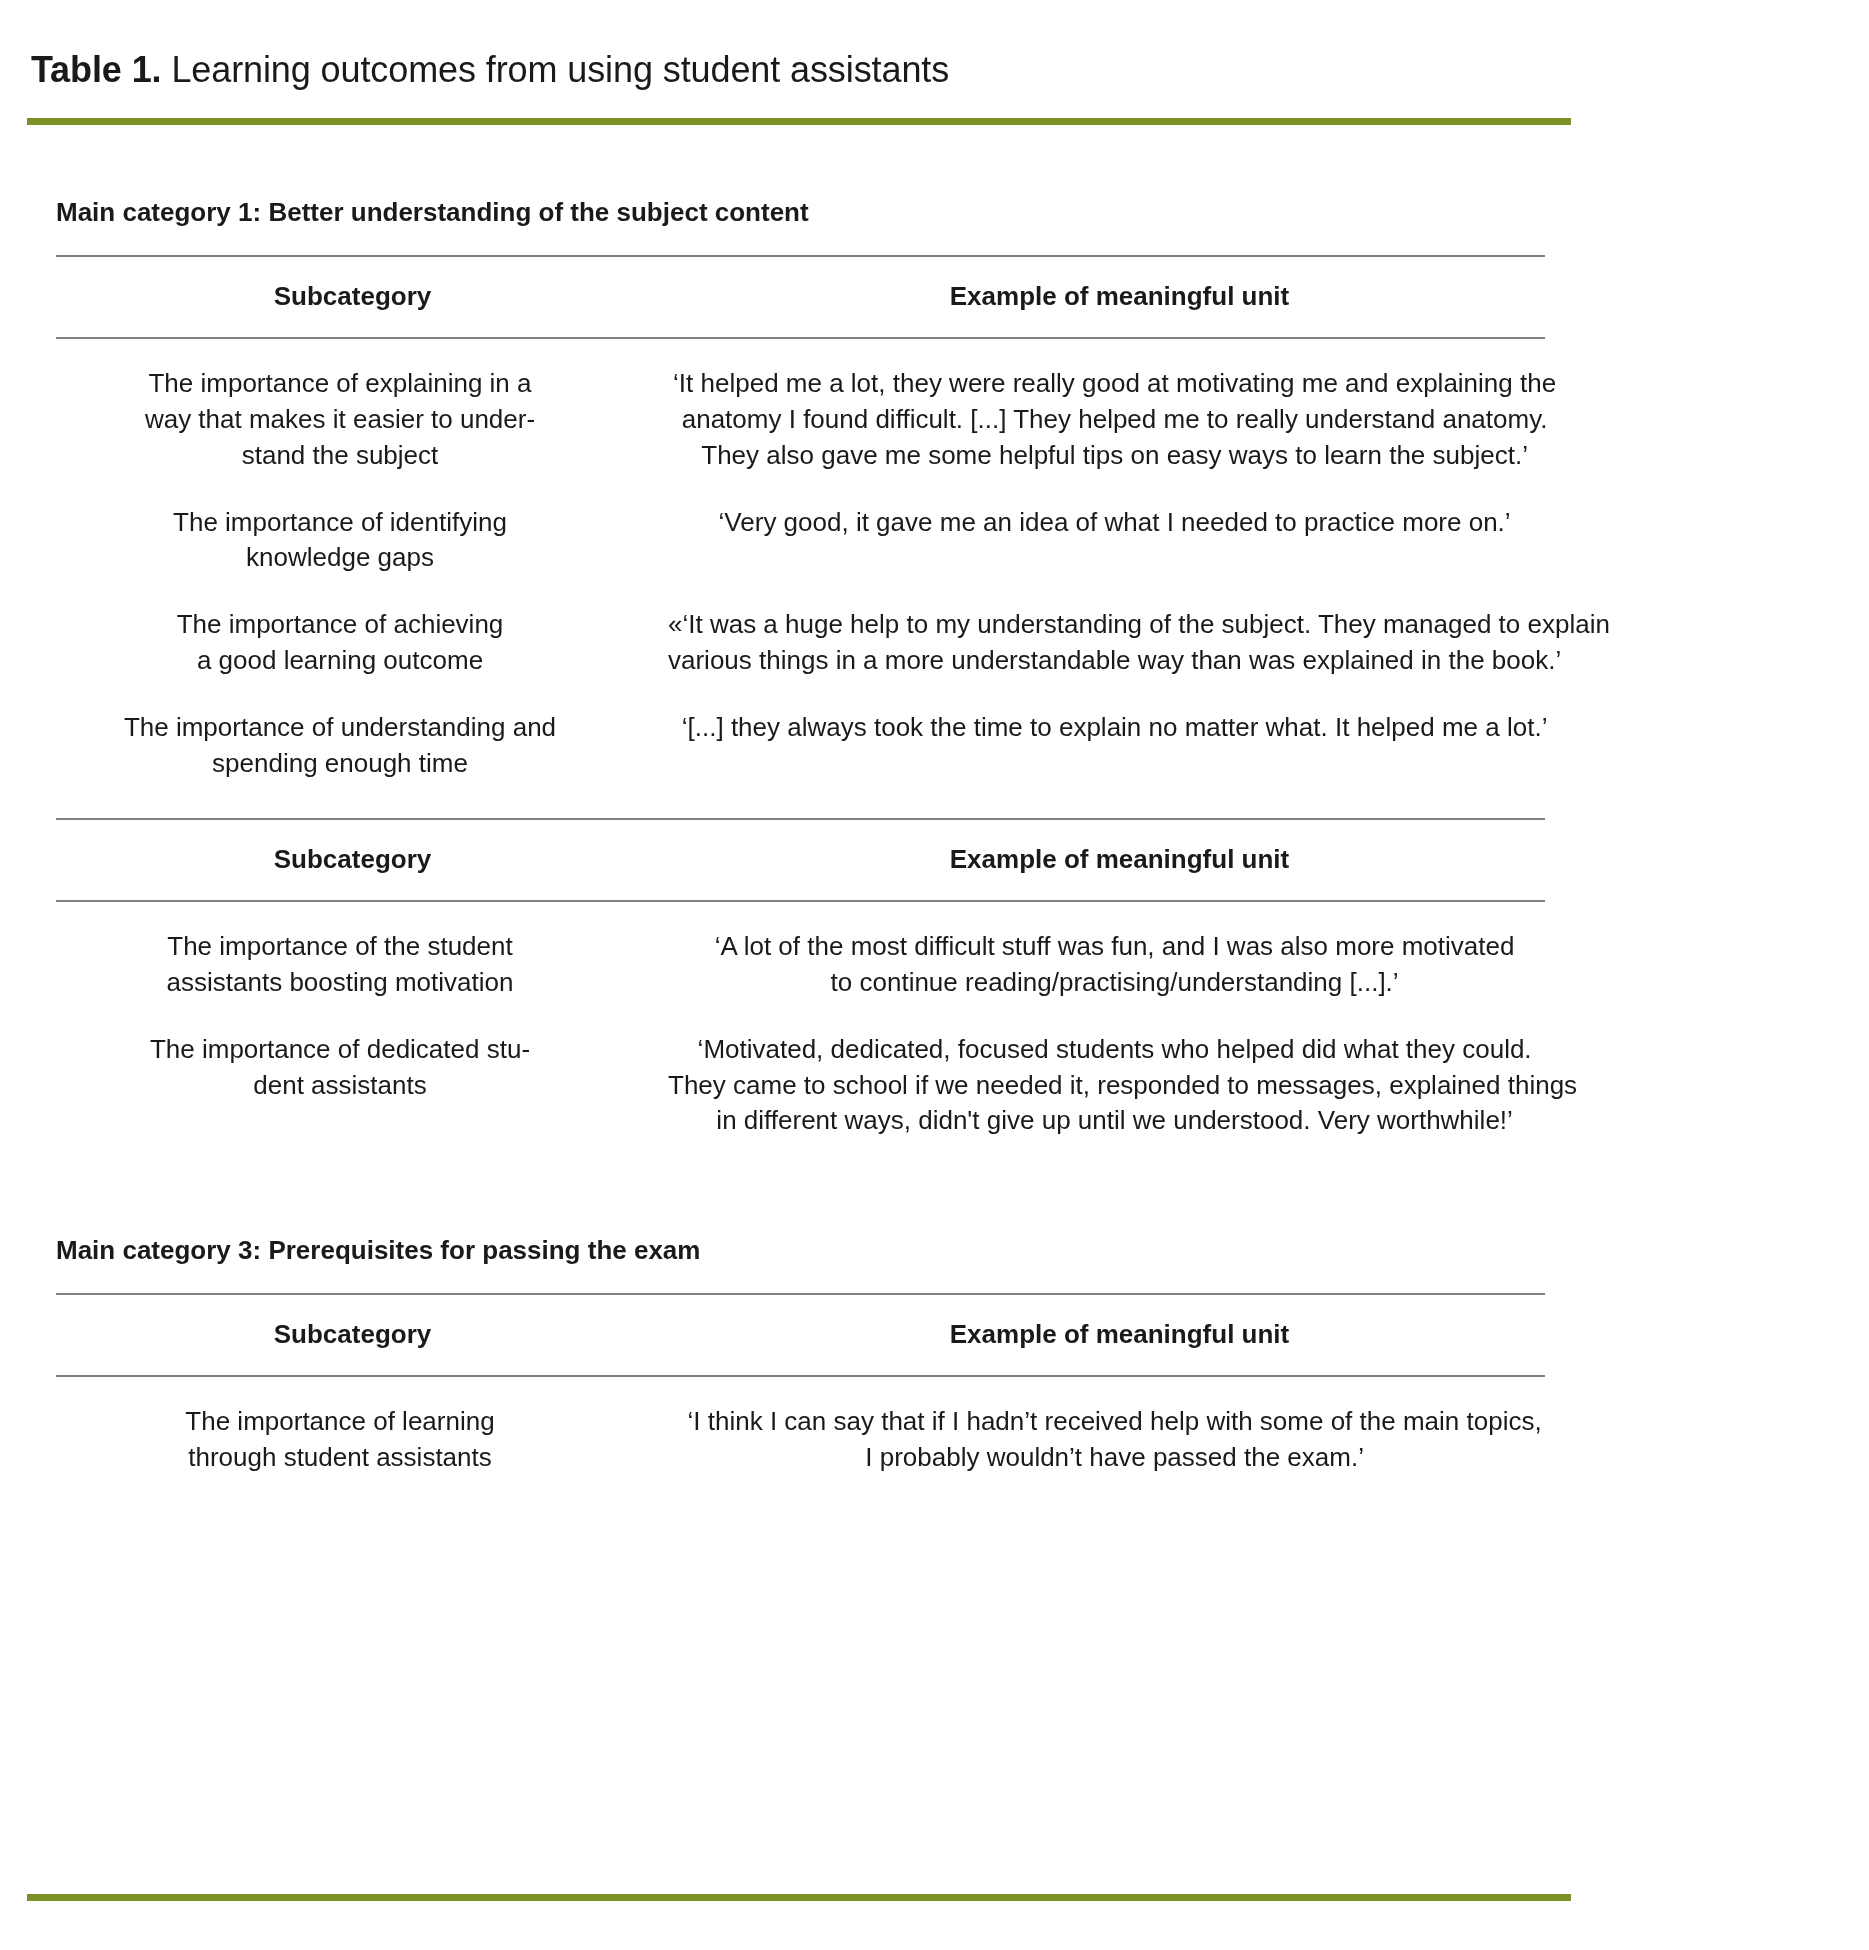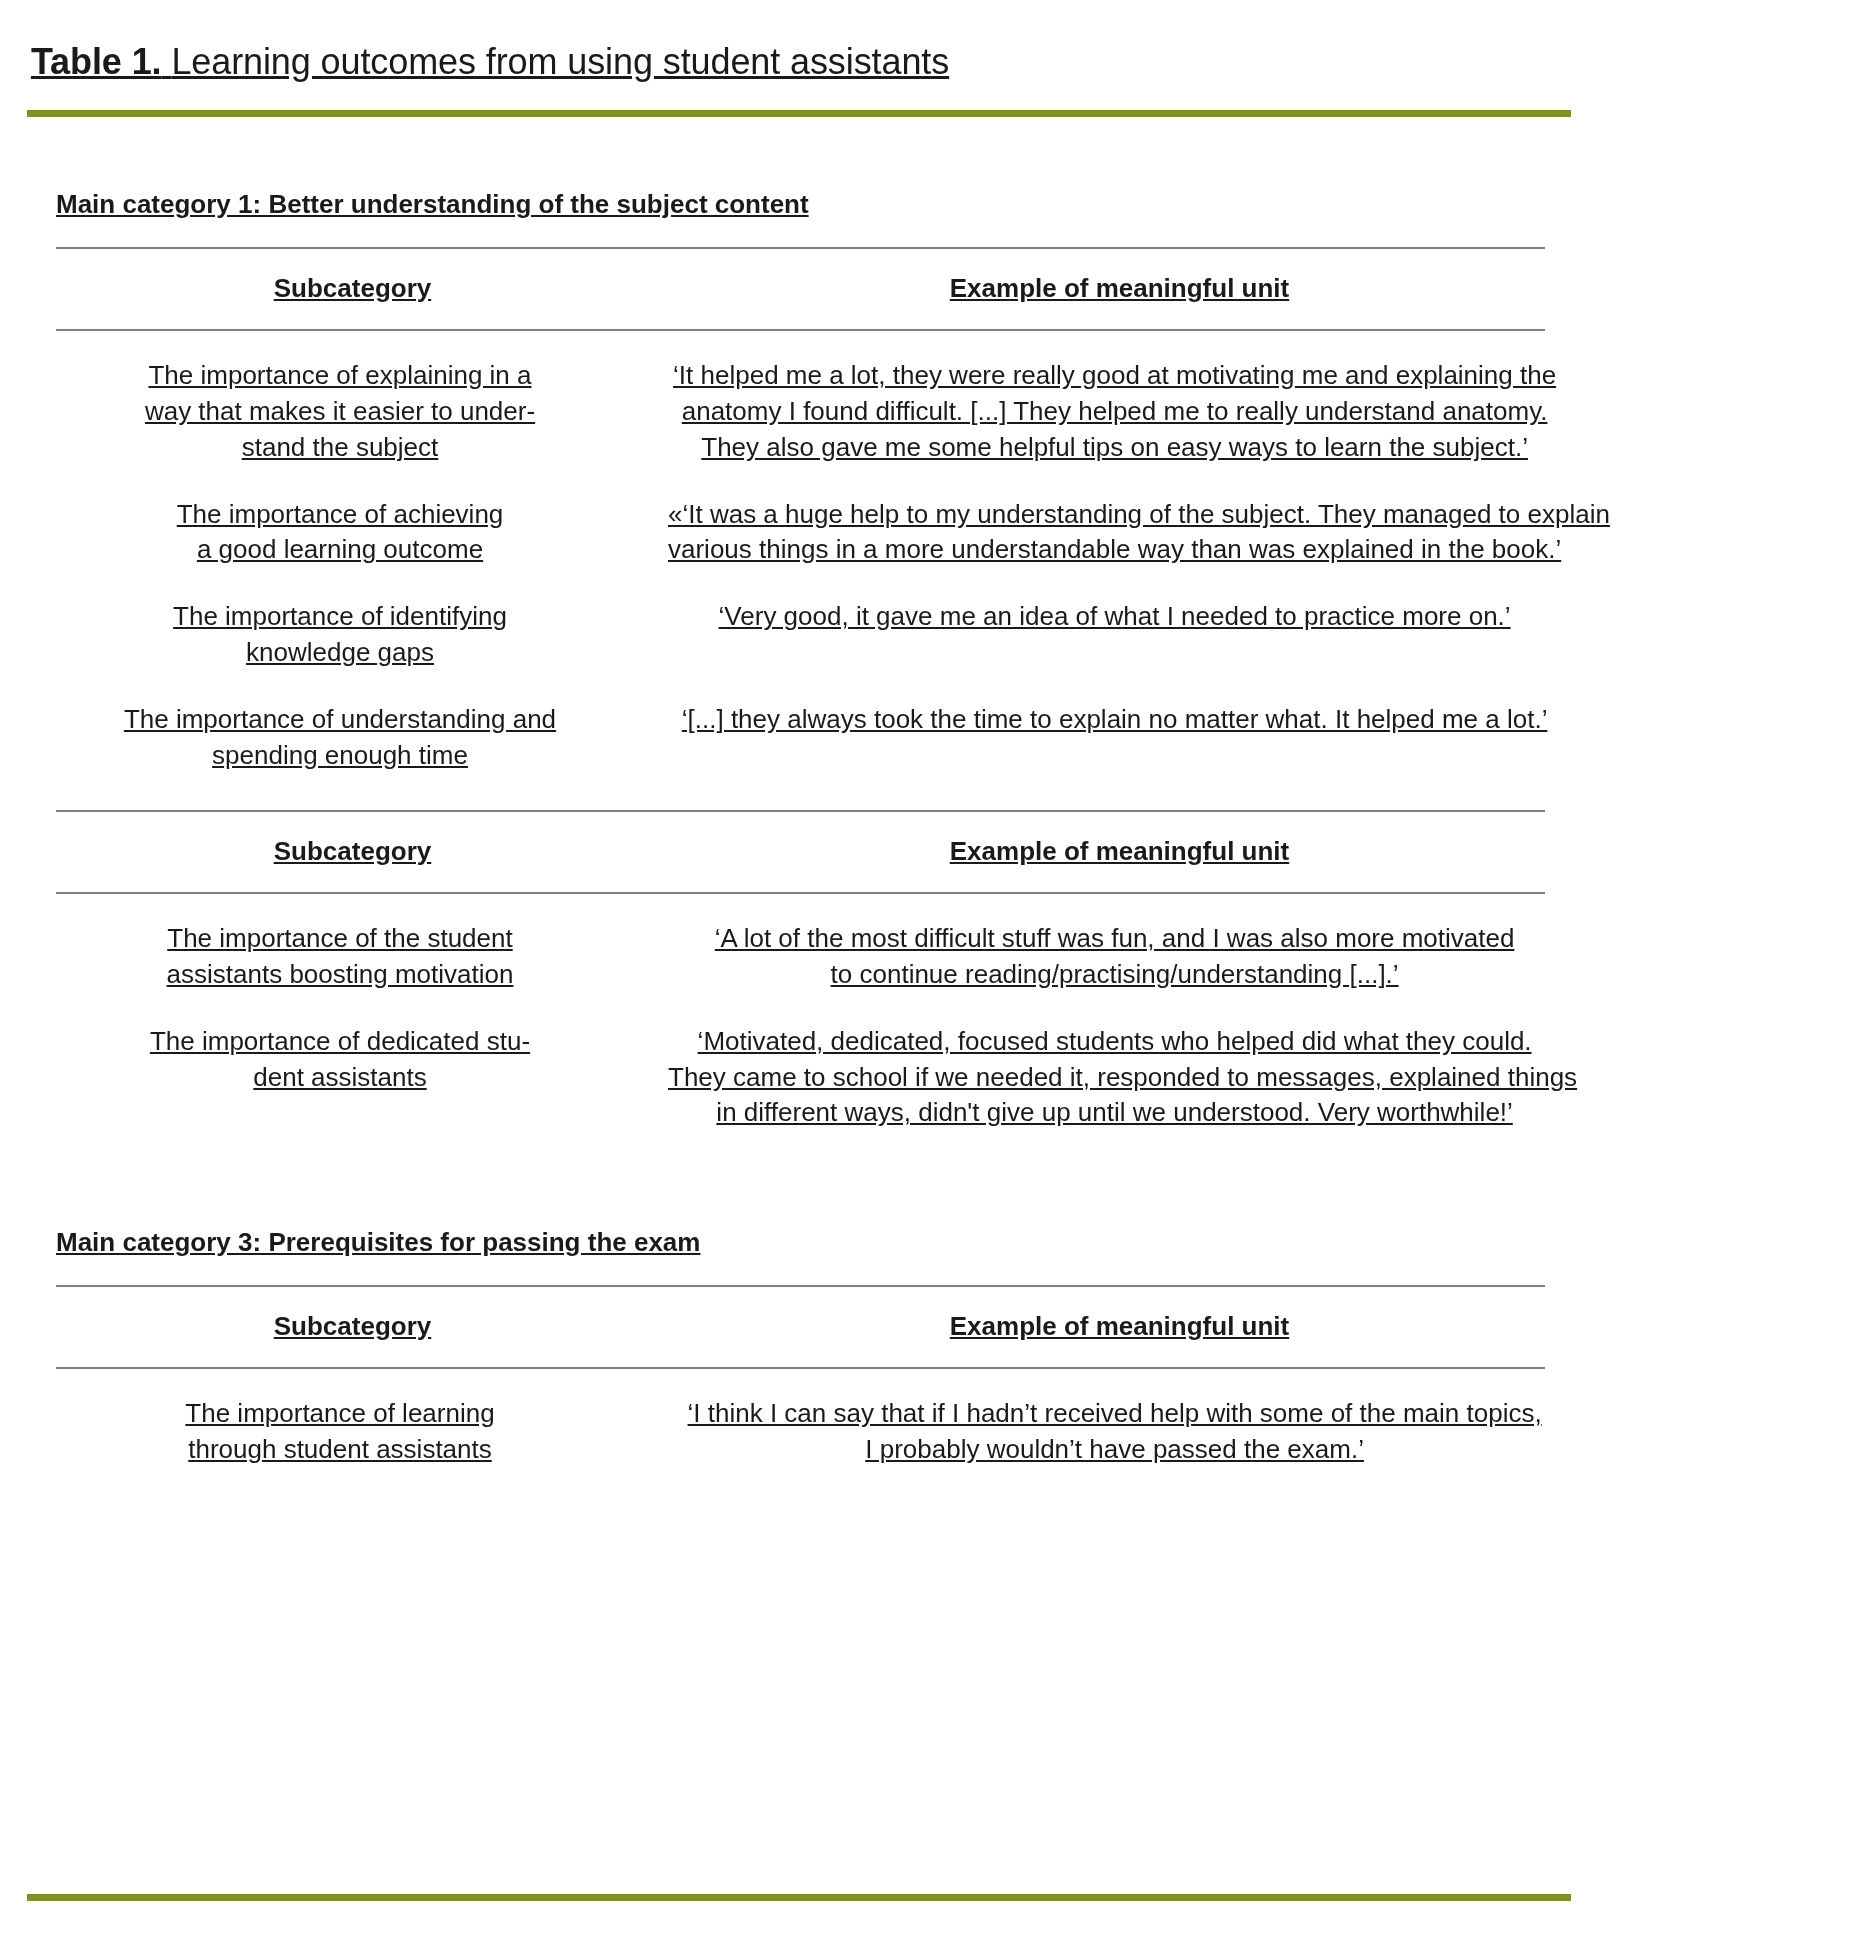--- a/index.html
+++ b/index.html
@@ -13,22 +13,21 @@
     font-family: "Liberation Sans", "DejaVu Sans", sans-serif;
     color: #1a1a1a;
     -webkit-font-smoothing: antialiased;
     overflow: hidden;
   }
   .page {
     position: relative;
     width: 1598px;
     height: 1950px;
     box-sizing: border-box;
-    padding: 4px 27px;
-    text-decoration: underline;
+    padding: 12px 27px;
   }
 
   
   .table-caption {
     padding-top: 37px;
     padding-left: 3.9px;
     font-size: 36px;
     line-height: 1.18;
     letter-spacing: -0.1px;
     white-space: nowrap;
@@ -154,35 +153,35 @@
             <span class="cellline">stand the subject</span>
           </td>
           <td class="col-ex">
             <span class="cellline">‘It helped me a lot, they were really good at motivating me and explaining the</span>
             <span class="cellline">anatomy I found difficult. [...] They helped me to really understand anatomy.</span>
             <span class="cellline">They also gave me some helpful tips on easy ways to learn the subject.’</span>
           </td>
         </tr>
         <tr>
           <td class="col-sub">
+            <span class="cellline">The importance of identifying</span>
+            <span class="cellline">knowledge gaps</span>
+          </td>
+          <td class="col-ex">
+            <span class="cellline">‘Very good, it gave me an idea of what I needed to practice more on.’</span>
+          </td>
+        </tr>
+        <tr>
+          <td class="col-sub">
             <span class="cellline">The importance of achieving</span>
             <span class="cellline">a good learning outcome</span>
           </td>
           <td class="col-ex">
             <span class="cellline">«‘It was a huge help to my understanding of the subject. They managed to explain</span>
             <span class="cellline">various things in a more understandable way than was explained in the book.’</span>
-          </td>
-        </tr>
-        <tr>
-          <td class="col-sub">
-            <span class="cellline">The importance of identifying</span>
-            <span class="cellline">knowledge gaps</span>
-          </td>
-          <td class="col-ex">
-            <span class="cellline">‘Very good, it gave me an idea of what I needed to practice more on.’</span>
           </td>
         </tr>
         <tr>
           <td class="col-sub">
             <span class="cellline">The importance of understanding and</span>
             <span class="cellline">spending enough time</span>
           </td>
           <td class="col-ex">
             <span class="cellline">‘[...] they always took the time to explain no matter what. It helped me a lot.’</span>
           </td>

